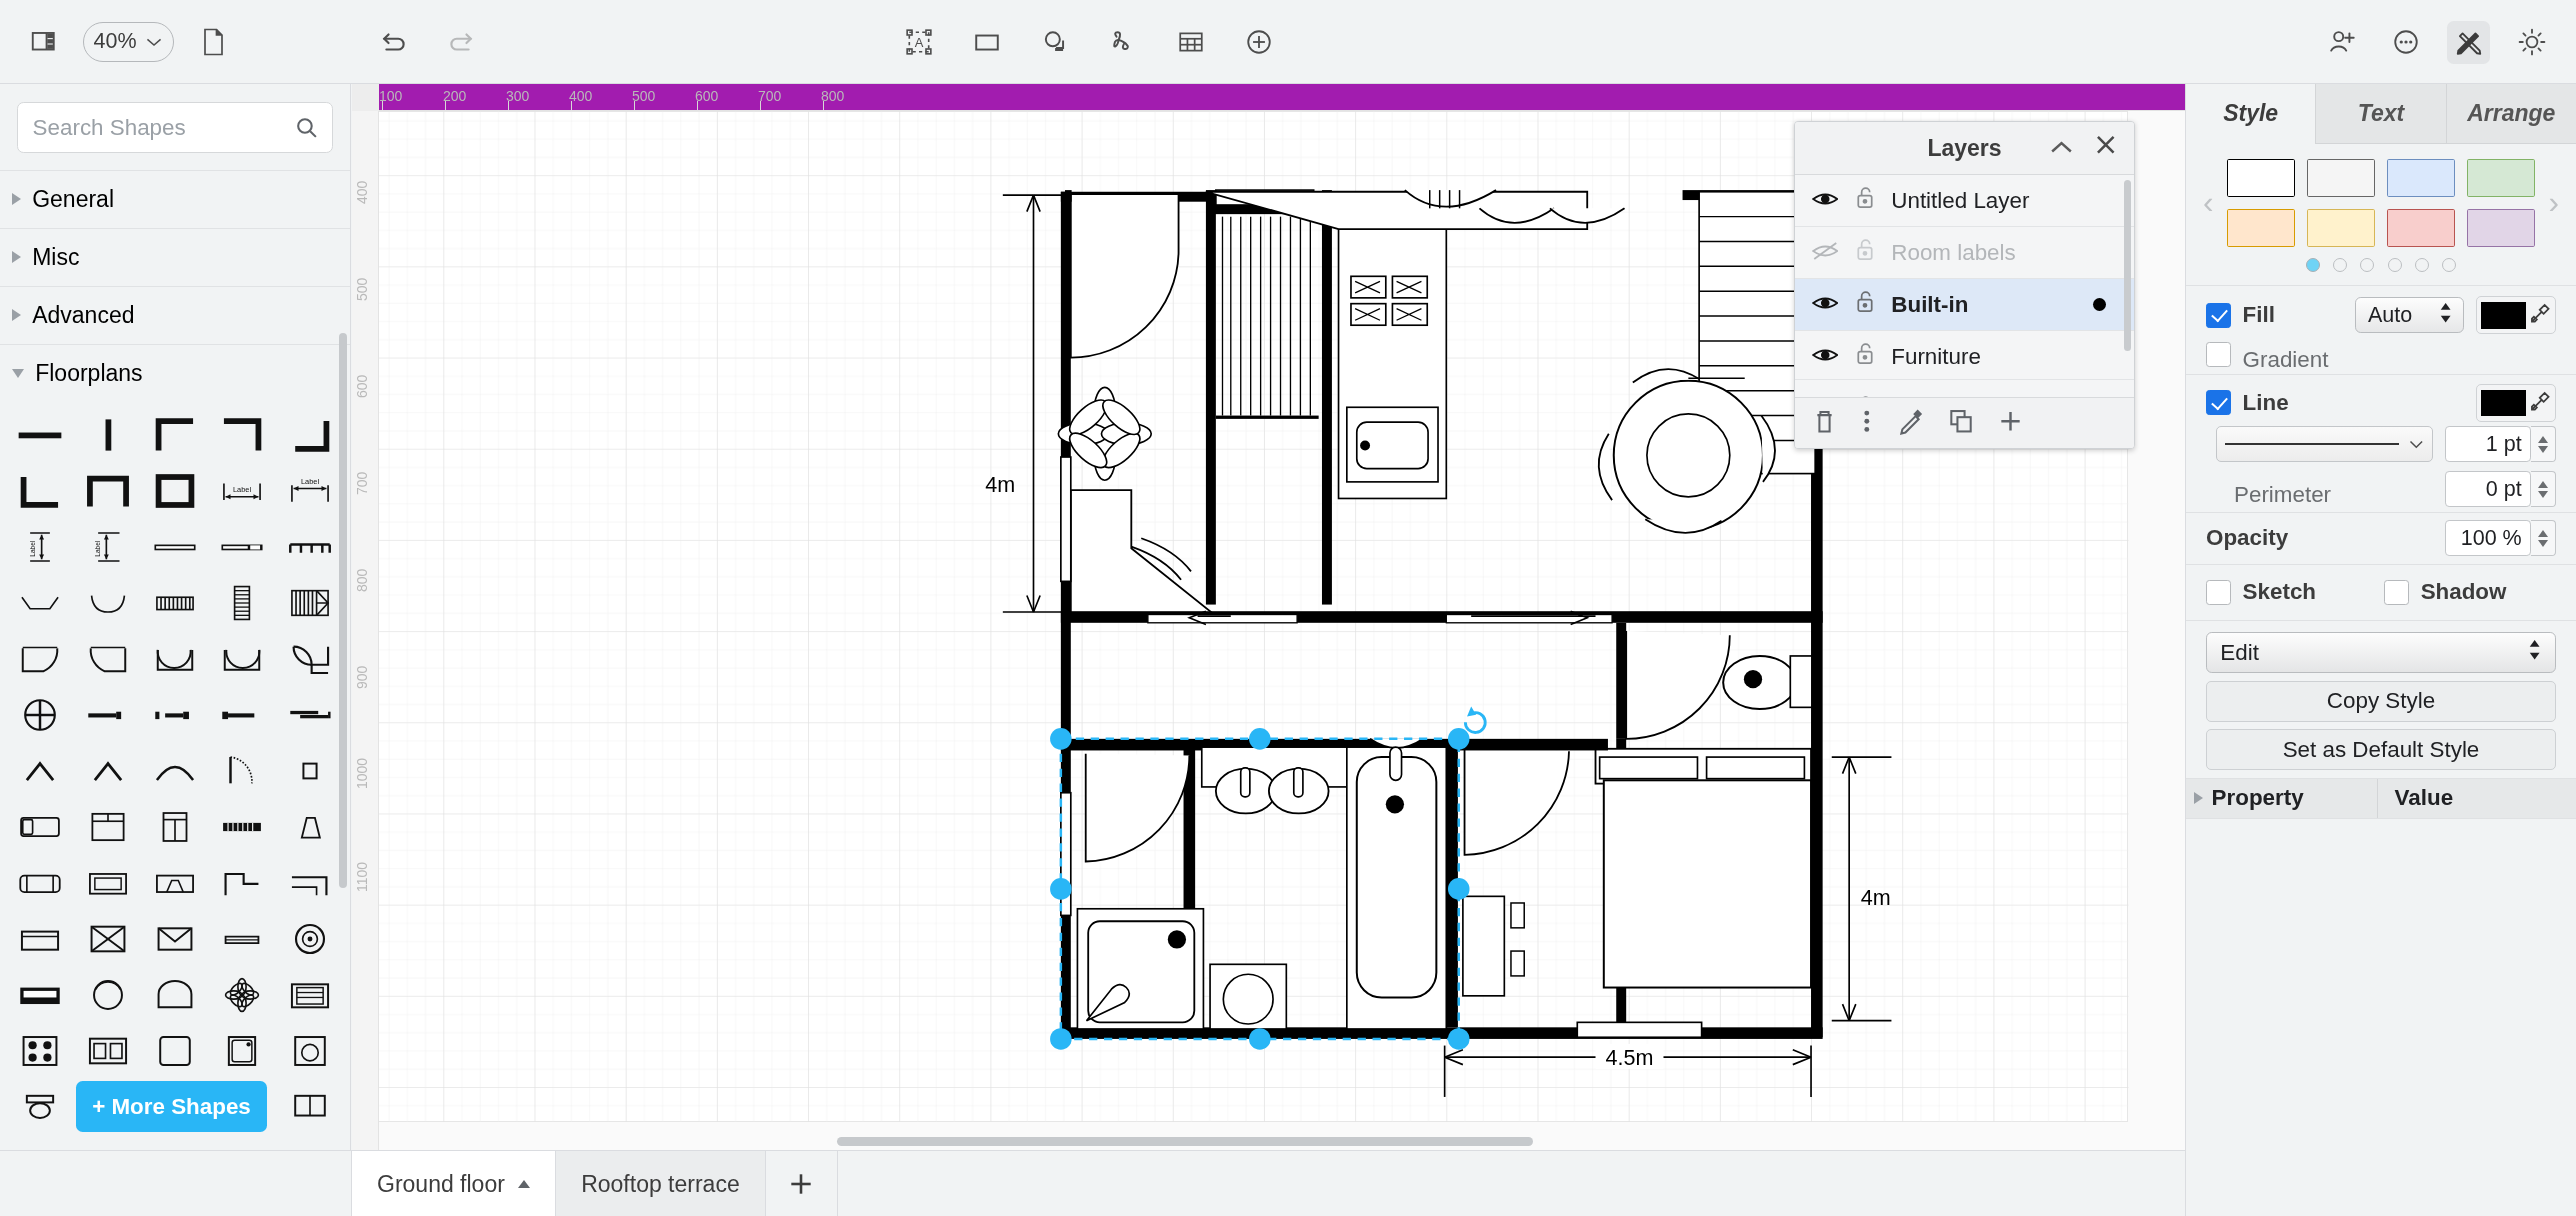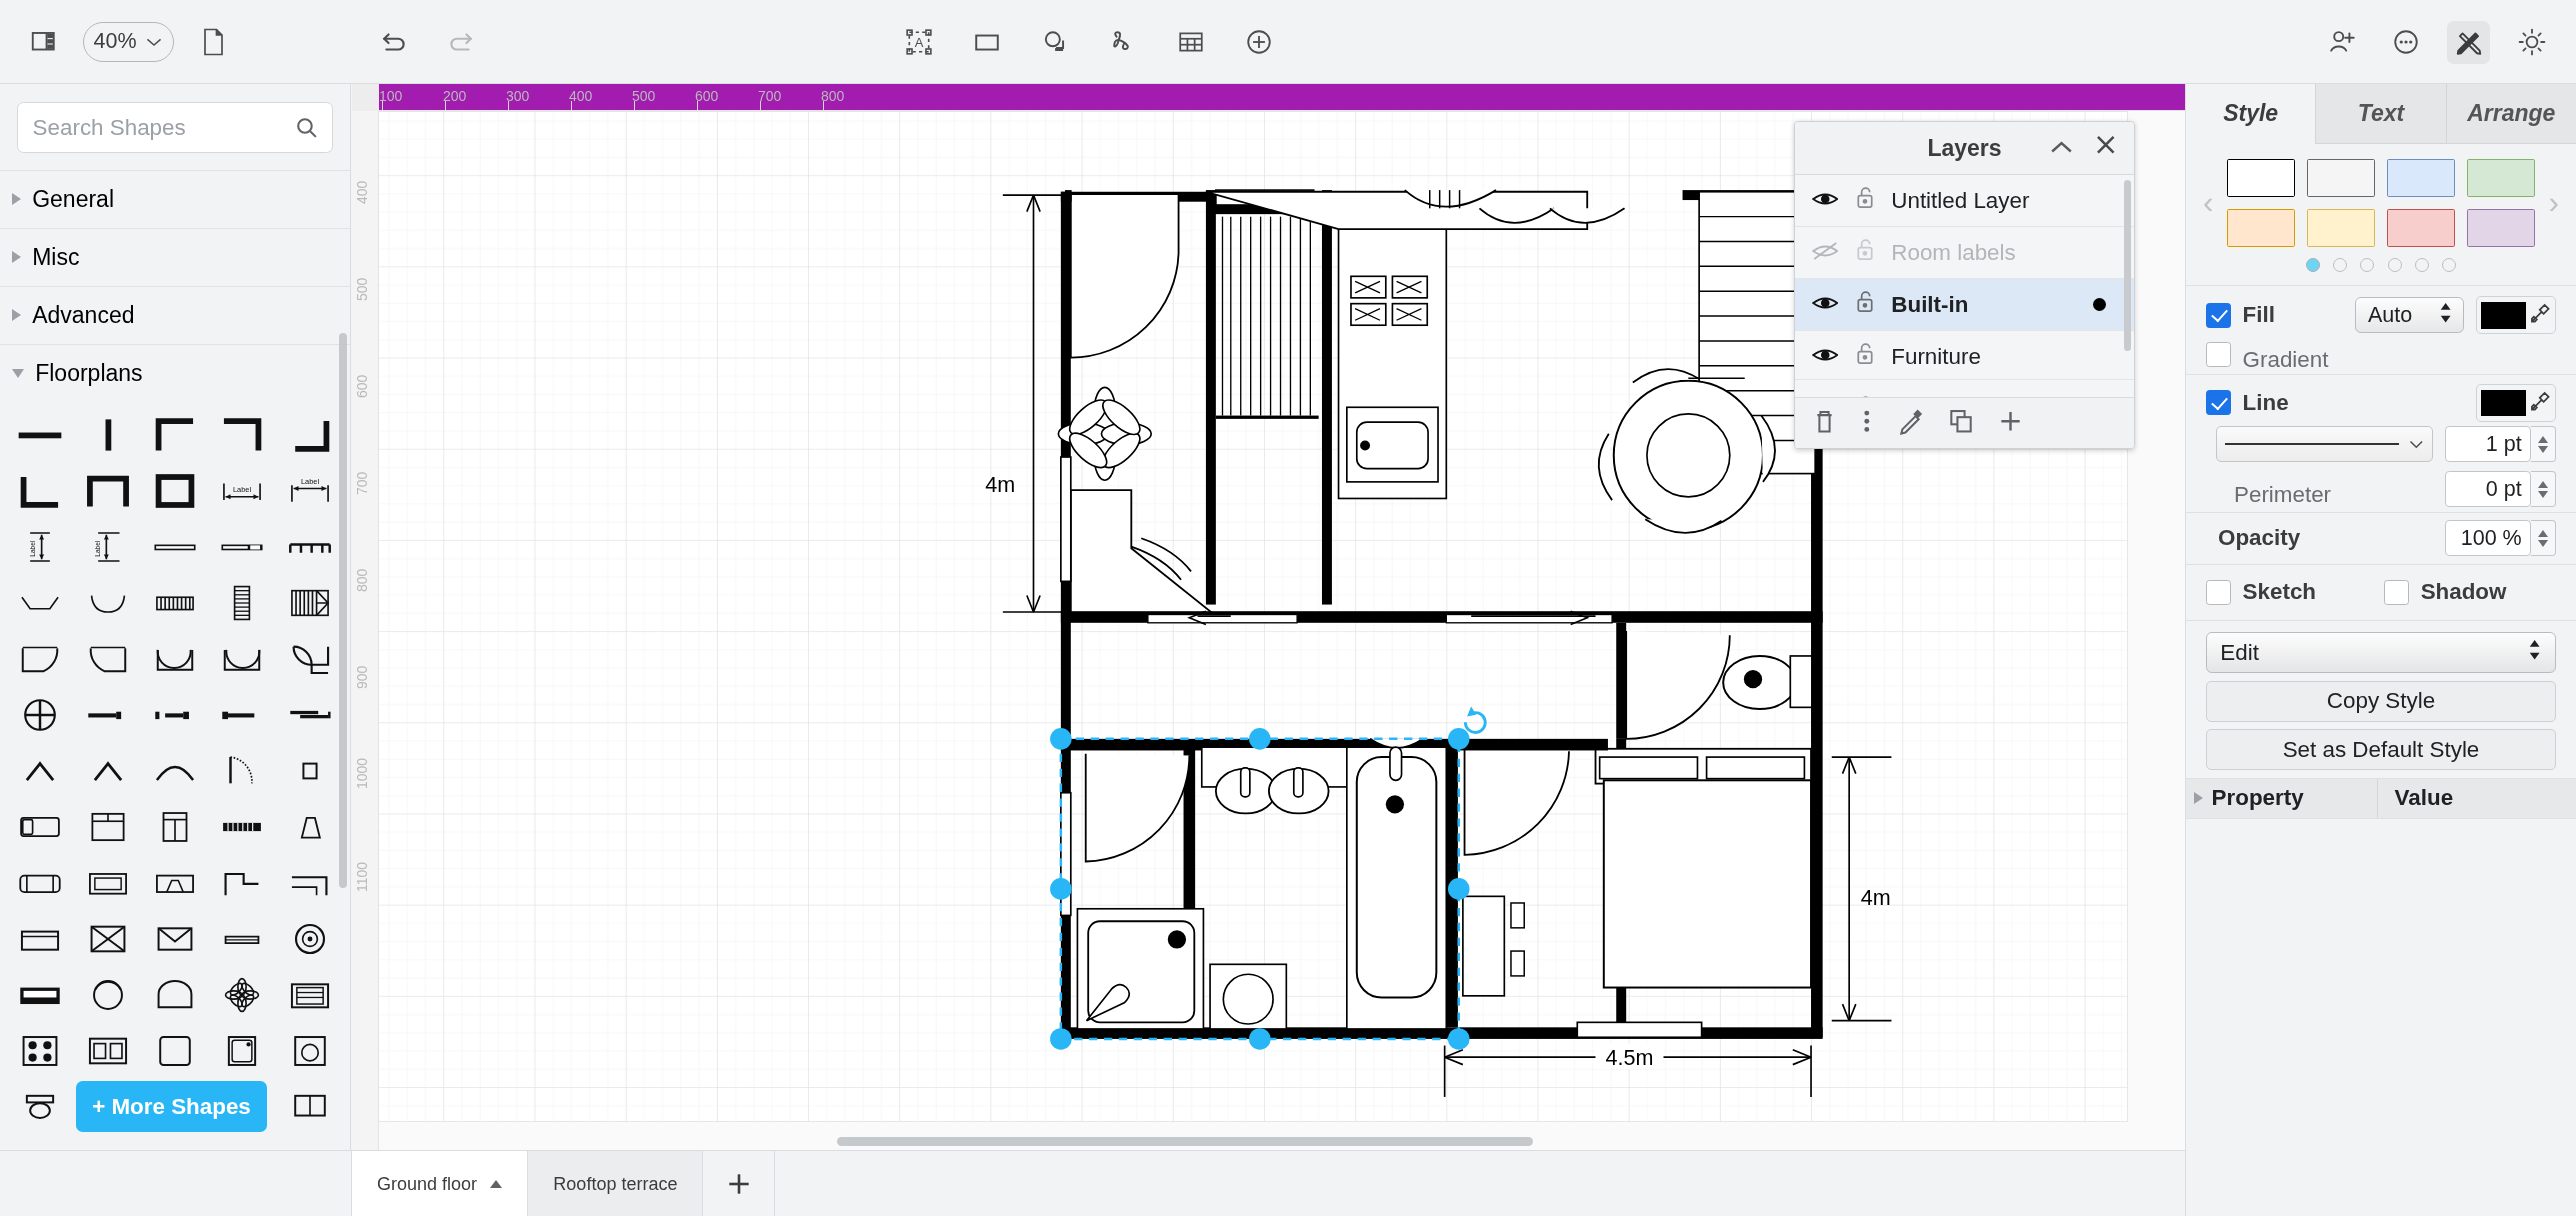--- a/index.html
+++ b/index.html
@@ -205,21 +205,21 @@
   .prop-head .c2 { padding-left:16.6px; }
 
   
   .tabbar {
     position:absolute; left:0; bottom:0; width:2185px; height:67px;
     background:#f1f3f4; border-top:0.8px solid #dadce0; display:flex; align-items:stretch;
   }
   .tabbar .spacer { width:352px; border-right:0.8px solid #dadce0; }
   .ptab {
     display:flex; align-items:center; gap:13.3px; padding:0 25px;
-    font-size:18px; color:#3c3c3c; background:#ebedee; border-right:0.8px solid #dadce0; cursor:pointer;justify-content:center;
+    font-size:23px; color:#3c3c3c; background:#ebedee; border-right:0.8px solid #dadce0; cursor:pointer;justify-content:center;
   }
   .ptab.active { background:#fff; }
   .ptab-add { display:flex; align-items:center; padding:0 21.5px; border-right:0.8px solid #dadce0; cursor:pointer; background:#f1f3f4; }
   .chev-up { width:0;height:0;border-bottom:8.3px solid #5f6368;border-left:6.6px solid transparent;border-right:6.6px solid transparent; }
 </style>
 </head>
 <body>
 
 <div class="app">
 
@@ -1311,21 +1311,21 @@
         <div class="spin">
             <span class="sp-up"></span>
             <span class="sp-dn"></span>
           </div>
       </div>
     </div>
 
     <div class="sepline"></div>
 
     <div class="row" style="justify-content:space-between;min-height:51px;">
-      <span class="lbl b" style="margin-left:12px;">Opacity</span>
+      <span class="lbl b" style="margin-left:0;">Opacity</span>
       <div style="display:flex;">
         <div class="numbox">100 %</div>
         <div class="spin">
             <span class="sp-up"></span>
             <span class="sp-dn"></span>
           </div>
       </div>
     </div>
 
     <div class="sepline"></div>

